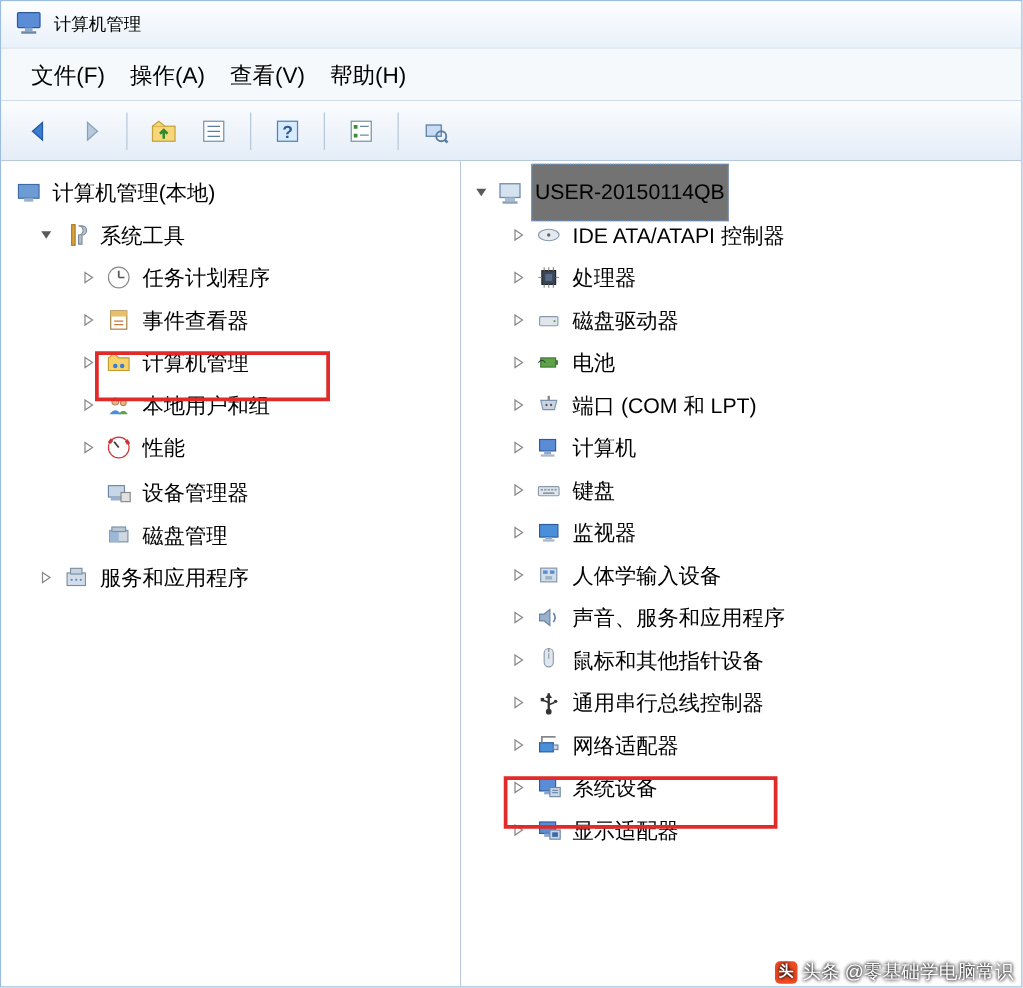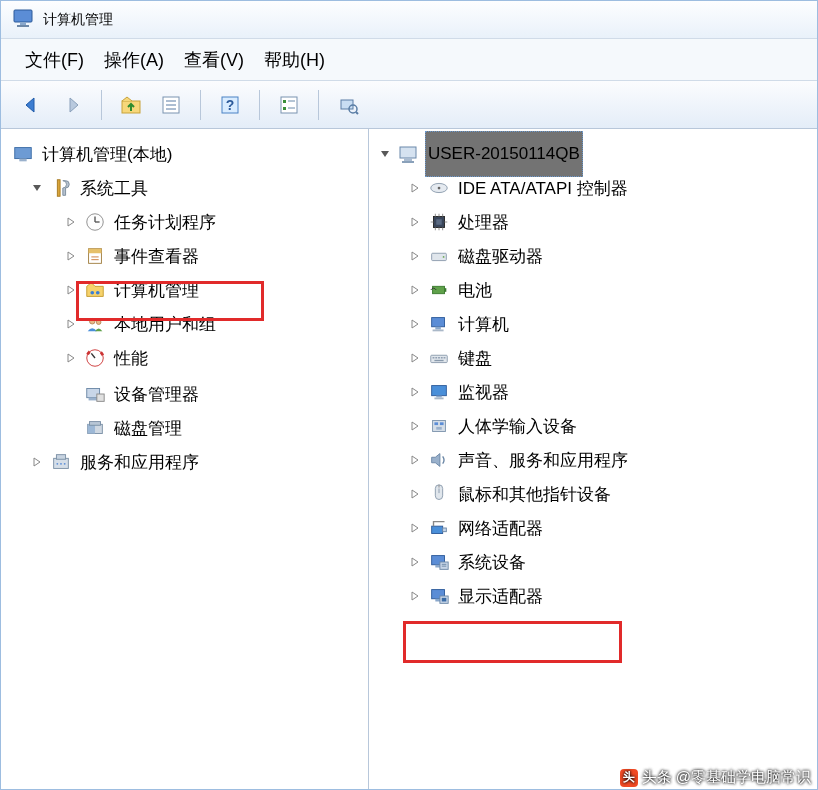--- a/index.html
+++ b/index.html
@@ -437,20 +437,36 @@
             <span class="node-label">电池</span>
           </div>
         <div class="node-row">
             <span class="expander">
               <svg width="12" height="12" viewBox="0 0 12 12">
                 <path d="M3 2 L9 6 L3 10 Z" fill="none" stroke="#888"></path>
               </svg>
             </span>
             <span class="node-icon">
               <svg width="22" height="22" viewBox="0 0 24 24">
+                <path d="M5 8 L19 8 L17 16 L7 16 Z" fill="#c8d4e2" stroke="#7d94ad"></path>
+                <circle cx="10" cy="12" r="1" fill="#555"></circle>
+                <circle cx="14" cy="12" r="1" fill="#555"></circle>
+                <line x1="12" y1="4" x2="12" y2="8" stroke="#888" stroke-width="2"></line>
+              </svg>
+            </span>
+            <span class="node-label">端口 (COM 和 LPT)</span>
+          </div>
+        <div class="node-row">
+            <span class="expander">
+              <svg width="12" height="12" viewBox="0 0 12 12">
+                <path d="M3 2 L9 6 L3 10 Z" fill="none" stroke="#888"></path>
+              </svg>
+            </span>
+            <span class="node-icon">
+              <svg width="22" height="22" viewBox="0 0 24 24">
                 <rect x="4" y="5" width="14" height="10" fill="#5b8dd6" stroke="#2c5a9a"></rect>
                 <rect x="8" y="15" width="6" height="3" fill="#8aa8cc"></rect>
                 <rect x="5" y="18" width="12" height="2" fill="#aab8c8"></rect>
               </svg>
             </span>
             <span class="node-label">计算机</span>
           </div>
         <div class="node-row">
             <span class="expander">
               <svg width="12" height="12" viewBox="0 0 12 12">
@@ -533,20 +549,39 @@
             <span class="node-label">鼠标和其他指针设备</span>
           </div>
         <div class="node-row">
             <span class="expander">
               <svg width="12" height="12" viewBox="0 0 12 12">
                 <path d="M3 2 L9 6 L3 10 Z" fill="none" stroke="#888"></path>
               </svg>
             </span>
             <span class="node-icon">
               <svg width="22" height="22" viewBox="0 0 24 24">
+                <line x1="12" y1="4" x2="12" y2="20" stroke="#333" stroke-width="2"></line>
+                <circle cx="12" cy="20" r="2.5" fill="#333"></circle>
+                <path d="M12 4 L9 8 L15 8 Z" fill="#333"></path>
+                <path d="M12 12 L7 10" stroke="#333" stroke-width="1.5"></path>
+                <rect x="5" y="8" width="3" height="3" fill="#333"></rect>
+                <path d="M12 14 L17 12" stroke="#333" stroke-width="1.5"></path>
+                <circle cx="18" cy="11" r="1.5" fill="#333"></circle>
+              </svg>
+            </span>
+            <span class="node-label">通用串行总线控制器</span>
+          </div>
+        <div class="node-row">
+            <span class="expander">
+              <svg width="12" height="12" viewBox="0 0 12 12">
+                <path d="M3 2 L9 6 L3 10 Z" fill="none" stroke="#888"></path>
+              </svg>
+            </span>
+            <span class="node-icon">
+              <svg width="22" height="22" viewBox="0 0 24 24">
                 <rect x="4" y="10" width="12" height="8" fill="#4a8fd9" stroke="#2c5a9a"></rect>
                 <rect x="16" y="12" width="4" height="4" fill="#c8d6e8" stroke="#6a86a5"></rect>
                 <path d="M6 10 L6 5 L18 5" fill="none" stroke="#888" stroke-width="1.5"></path>
               </svg>
             </span>
             <span class="node-label">网络适配器</span>
           </div>
         <div class="node-row">
             <span class="expander">
               <svg width="12" height="12" viewBox="0 0 12 12">

